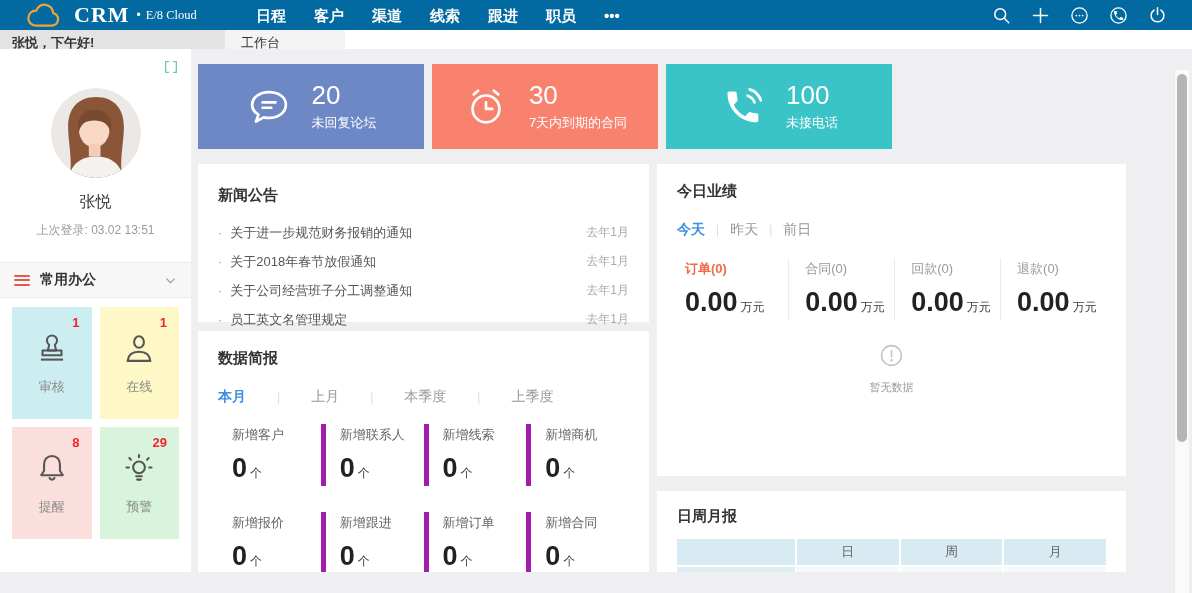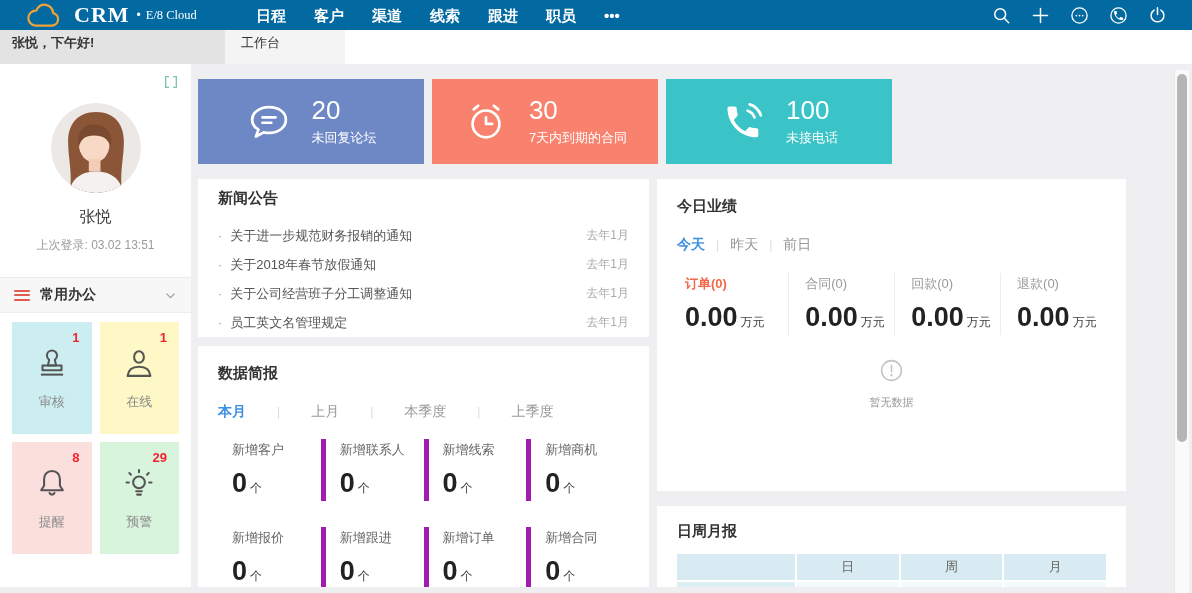--- a/index.html
+++ b/index.html
@@ -12,21 +12,21 @@
   .logo-cloud { width:36px; height:26px; flex:none; }
   .brand { font-family:"Liberation Serif","DejaVu Serif",serif; color:#fff; font-size:22px; margin-left:12px; letter-spacing:1px; font-weight:bold; }
   .brand-sep { color:#fff; font-size:12px; margin:0 5px 0 7px; }
   .brand-suffix { font-family:"Liberation Serif","DejaVu Serif",serif; color:#fff; font-size:12.5px; }
   .nav { display:flex; margin-left:14px; }
   .nav-item { color:#fff; font-size:15px; font-weight:bold; padding:0 14px; line-height:45px; cursor:pointer; white-space:nowrap; }
   .header-icons { margin-left:auto; display:flex; align-items:center; gap:18px; padding-right:24px; }
   .hicon { width:21px; height:21px; display:block; cursor:pointer; }
 
   
-  .tabbar { height:34px; display:flex; background:#fff; }
+  .tabbar { height:19px; display:flex; background:#fff; }
   .greeting { width:225px; flex:none; background:#e3e3e3; font-size:13px; font-weight:bold; color:#333; line-height:25px; padding-left:12px; }
   .tab-active { width:120px; flex:none; background:#f4f4f4; font-size:13px; color:#333; line-height:25px; padding-left:16px; cursor:pointer; }
 
   
   .layout { display:flex; height:523px; }
   .sidebar { width:191px; flex:none; background:#fff; position:relative; }
   .main { flex:1; position:relative; padding:15px 0 0 7px; overflow:hidden; }
 
   
   .expand-btn { position:absolute; top:10px; right:12px; width:16px; height:16px; cursor:pointer; }
@@ -52,21 +52,21 @@
   .stat-label { font-size:13px; margin-top:4px; }
 
   
   .cols { display:flex; gap:8px; margin-top:15px; width:928px; align-items:flex-start; }
   .col-left { width:451px; flex:none; }
   .col-right { width:469px; flex:none; }
   .card { background:#fff; }
   .card-title { font-size:15px; font-weight:bold; color:#333; }
 
   
-  .news-card { height:158px; padding:10px 20px; }
+  .news-card { height:158px; padding:22px 20px; }
   .news-list { margin-top:13px; }
   .news-row { display:flex; align-items:center; height:29px; cursor:pointer; }
   .news-dot { color:#999; margin-right:8px; font-size:13px; }
   .news-text { font-size:13px; color:#555; }
   .news-date { margin-left:auto; font-size:12px; color:#aaa; }
 
   
   .inline-tabs { display:flex; align-items:center; font-size:14px; color:#999; }
   .inline-tab { cursor:pointer; }
   .inline-tab.active { font-weight:bold; }

